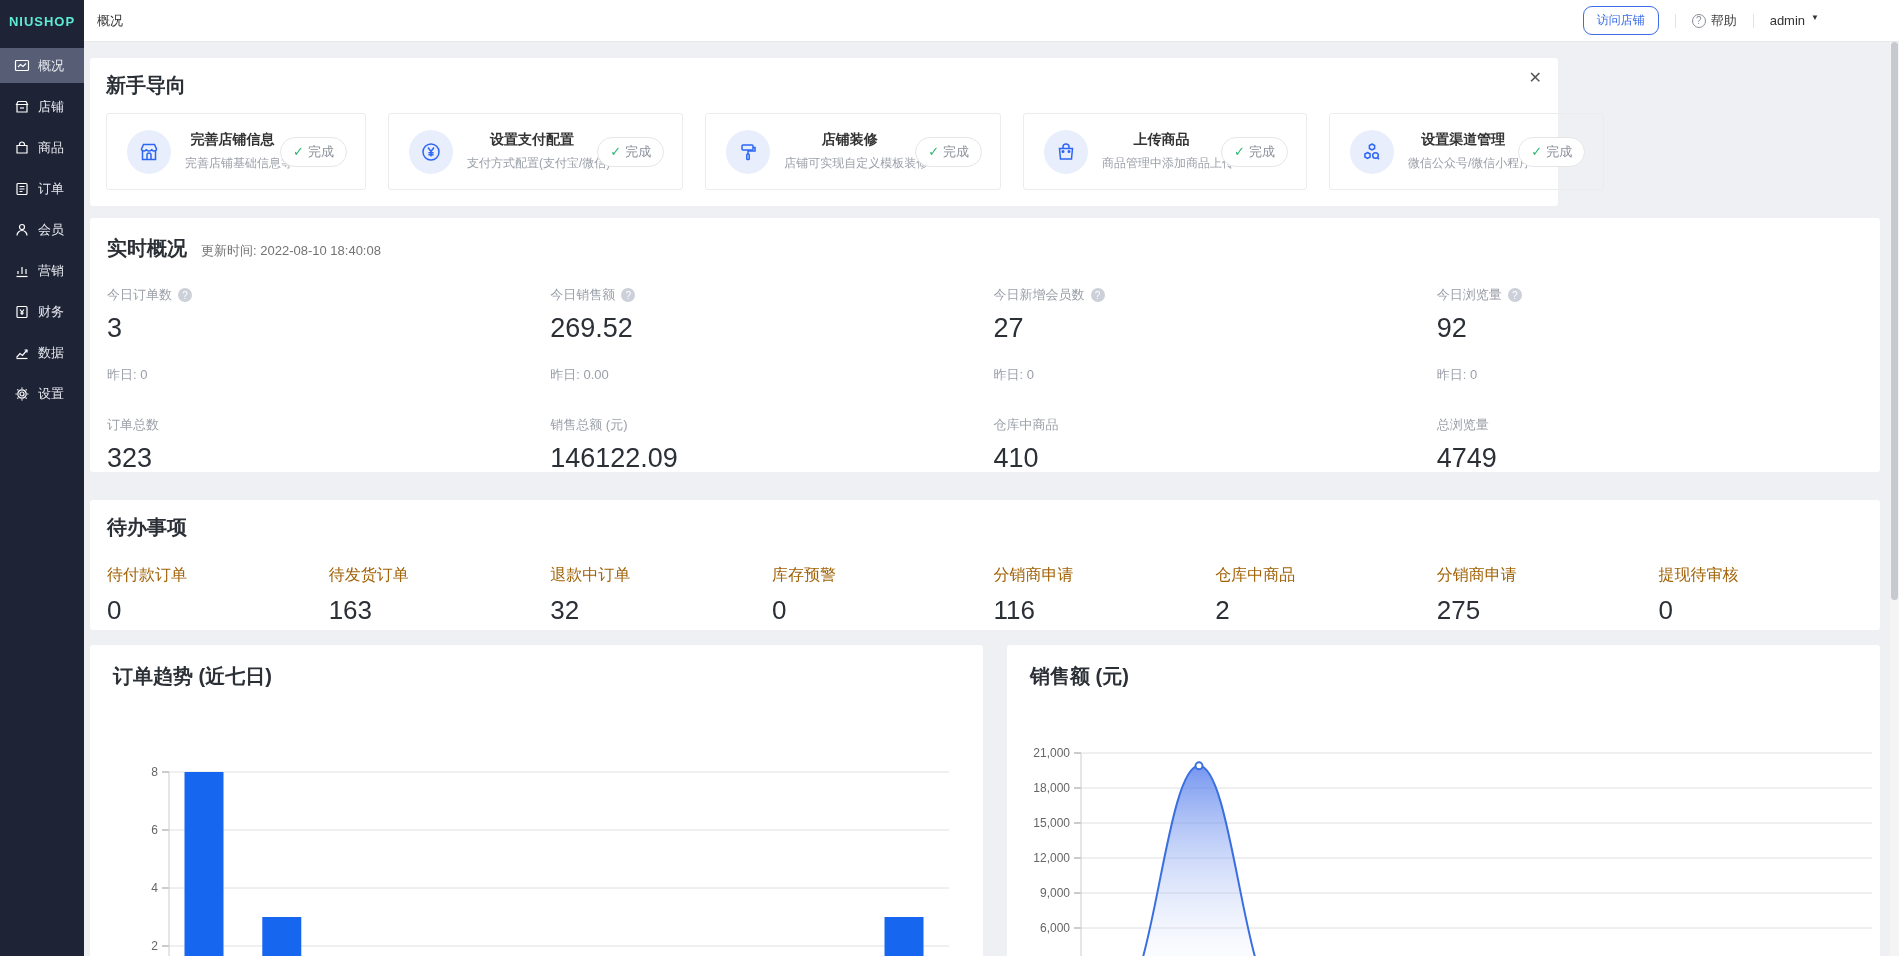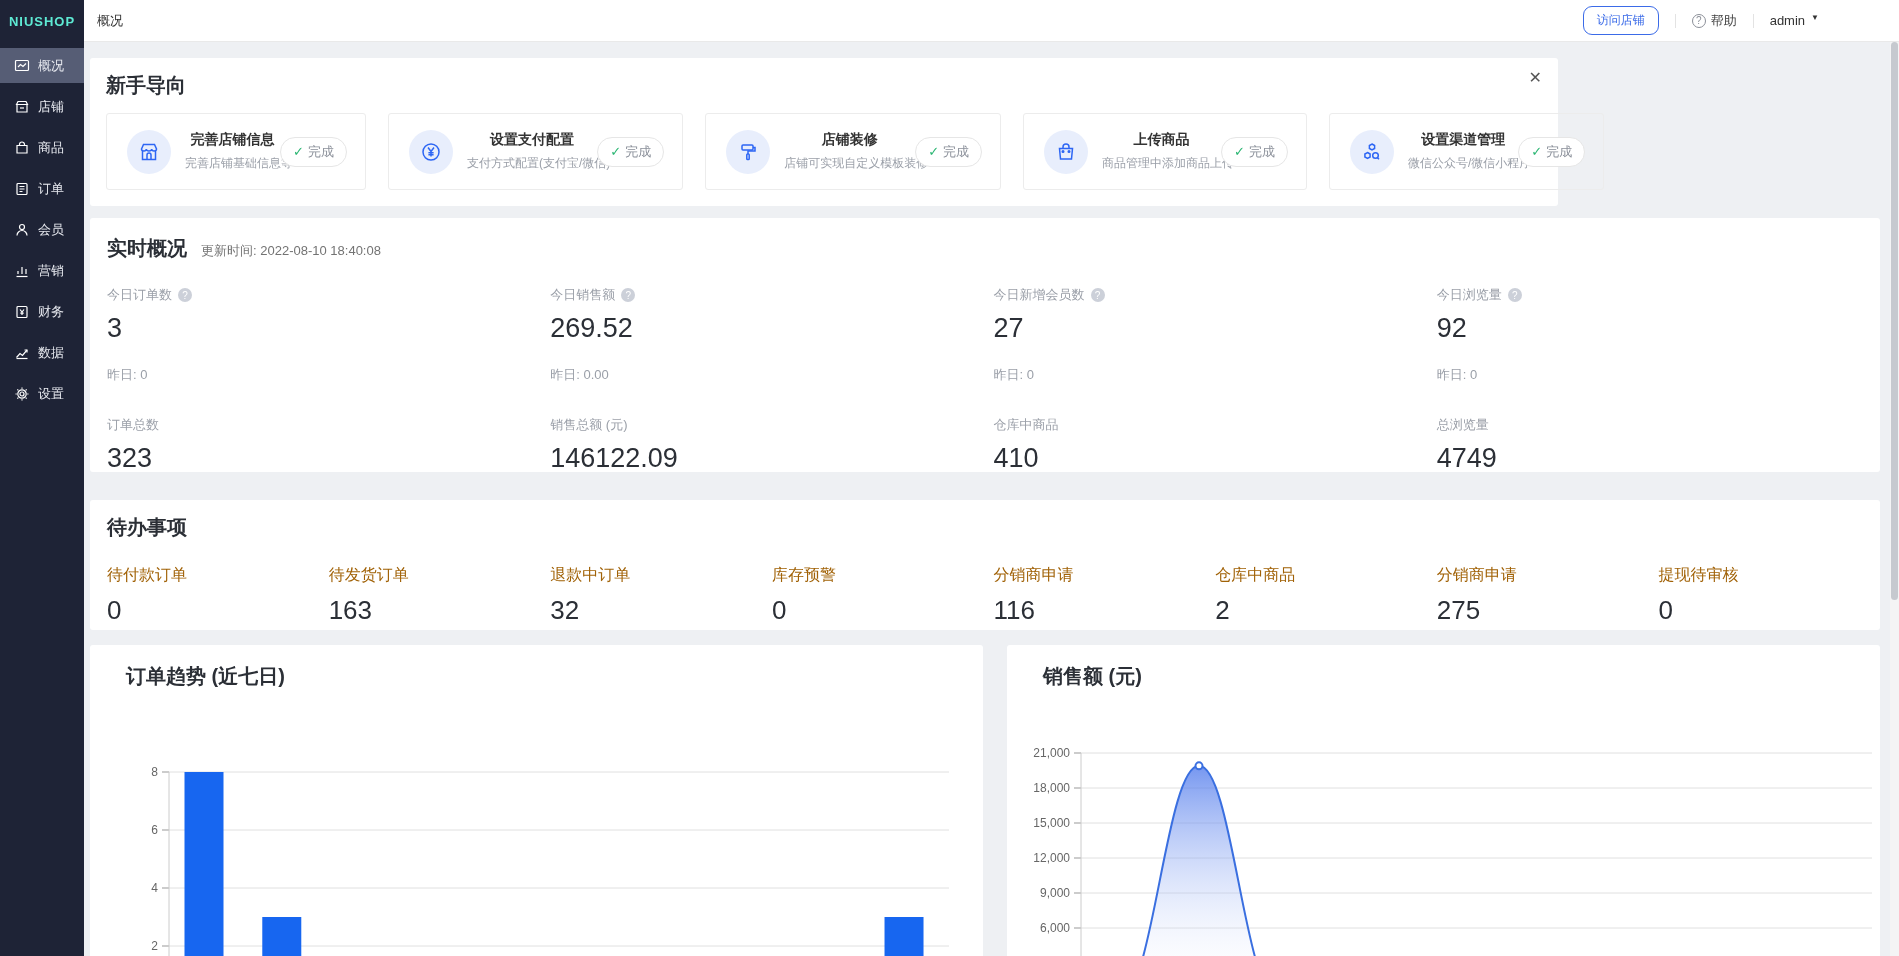--- a/index.html
+++ b/index.html
@@ -64,21 +64,21 @@
   .totals { margin-top:32px; }
 
   
   .todo { left:90px; top:500px; width:1790px; height:130px; padding:14px 0 0 17px; }
   .todo-grid { display:grid; grid-template-columns:repeat(8,1fr); margin-top:24px; }
   .todo-it .lbl { font-size:16px; color:#a16207; }
   .todo-it .val { font-size:26px; color:#2b2f36; margin-top:9px; }
 
   
   .chart-card { top:645px; height:340px; padding:18px 0 0 0; }
-  .chart-card .sec-title { padding-left:36px; }
+  .chart-card .sec-title { padding-left:23px; }
   .orders-card { left:90px; width:893px; }
   .sales-card  { left:1007px; width:873px; }
   .chart-card svg { display:block; margin-top:8px; }
 
   
   .scrollbar { position:absolute; right:0; top:42px; width:9px; height:914px; background:#f4f4f5; z-index:6; }
   .scroll-thumb { position:absolute; left:1px; top:0; width:7px; height:558px; background:#c6c9cf; border-radius:4px; }
 </style>
 </head>
 <body>

